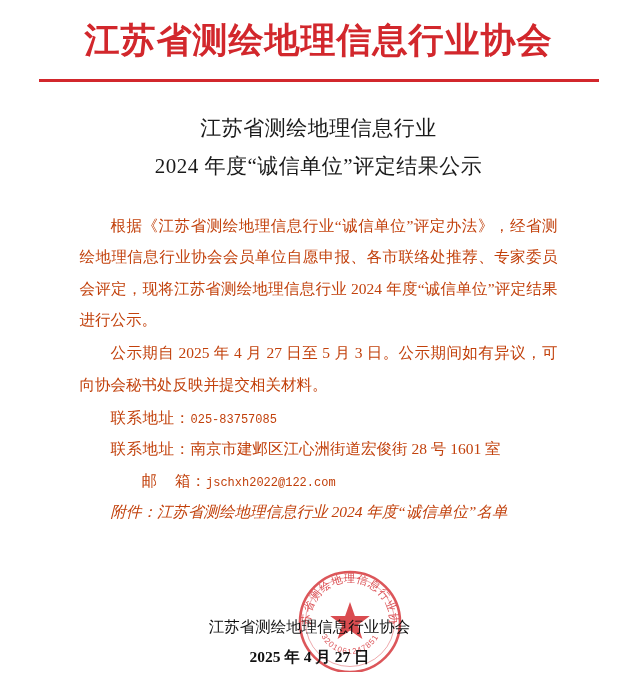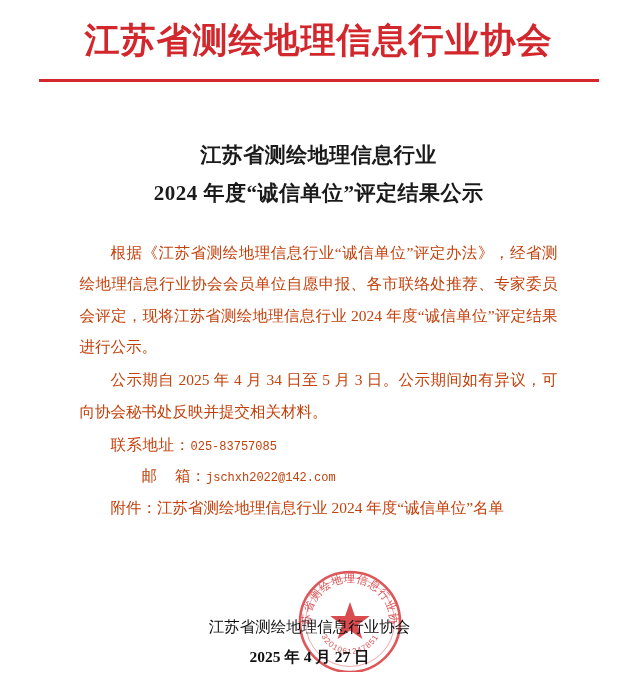--- a/index.html
+++ b/index.html
@@ -31,25 +31,25 @@
     font-family: "Liberation Serif", "DejaVu Serif", serif;
   }
   .letterhead-rule {
     margin: 18px auto 0 auto;
     width: 560px;
     height: 3px;
     background: #d2272c;
   }
   
   .doc-title {
-    margin-top: 54px;
+    margin-top: 27px;
     text-align: center;
     color: #1a1a1a;
     font-size: 21px;
-    font-weight: bold;
+    font-weight: normal;
     line-height: 1.85;
     letter-spacing: 0.5px;
   }
   .doc-title .line2 {
     white-space: nowrap;
   }
   
   .body-wrap {
     margin: 24px auto 0 auto;
     width: 478px;
@@ -58,20 +58,21 @@
     line-height: 2.02;
     text-align: justify;
   }
   .para {
     text-indent: 2em;
     margin: 0 0 2px 0;
   }
   .para-tight {
     text-indent: 2em;
     margin: 0;
+    font-style: italic;
   }
   .contact-line {
     text-indent: 2em;
     margin: 0;
     white-space: nowrap;
   }
   .contact-line .label {
     letter-spacing: 0.5px;
   }
   .mail-line {
@@ -143,29 +144,32 @@
 
   <div class="doc-title">
     <div class="line1">江苏省测绘地理信息行业</div>
     <div class="line2">2024 年度“诚信单位”评定结果公示</div>
   </div>
 
   <div class="body-wrap">
 
     <p class="para">根据《江苏省测绘地理信息行业“诚信单位”评定办法》，经省测绘地理信息行业协会会员单位自愿申报、各市联络处推荐、专家委员会评定，现将江苏省测绘地理信息行业 2024 年度“诚信单位”评定结果进行公示。</p>
 
-    <p class="para">公示期自 2025 年 4 月 34 日至 5 月 3 日。公示期间如有异议，可向协会秘书处反映并提交相关材料。</p>
+    <p class="para">公示期自 2025 年 4 月 27 日至 5 月 3 日。公示期间如有异议，可向协会秘书处反映并提交相关材料。</p>
 
     <p class="contact-line">
       <span class="label">联系地址：</span><span class="mono">025-83757085</span>
     </p>
 
+    <p class="contact-line">
+      <span class="label">联系地址：</span><span>南京市建邺区江心洲街道宏俊街 28 号 1601 室</span>
+    </p>
 
     <p class="mail-line">
-      <span class="label-spread">邮</span><span>箱：</span><span class="mono">jschxh2022@142.com</span>
+      <span class="label-spread">邮</span><span>箱：</span><span class="mono">jschxh2022@122.com</span>
     </p>
 
     <p class="para-tight">附件：江苏省测绘地理信息行业 2024 年度“诚信单位”名单</p>
 
   </div>
 
   <div class="seal">
     <svg width="108" height="108" viewBox="0 0 108 108" xmlns="http://www.w3.org/2000/svg">
       <circle cx="54" cy="54" r="50" fill="none" stroke="#d6383d" stroke-width="2.6" opacity="0.85"></circle>
       <circle cx="54" cy="54" r="44.5" fill="none" stroke="#d6383d" stroke-width="0.8" opacity="0.55"></circle>

